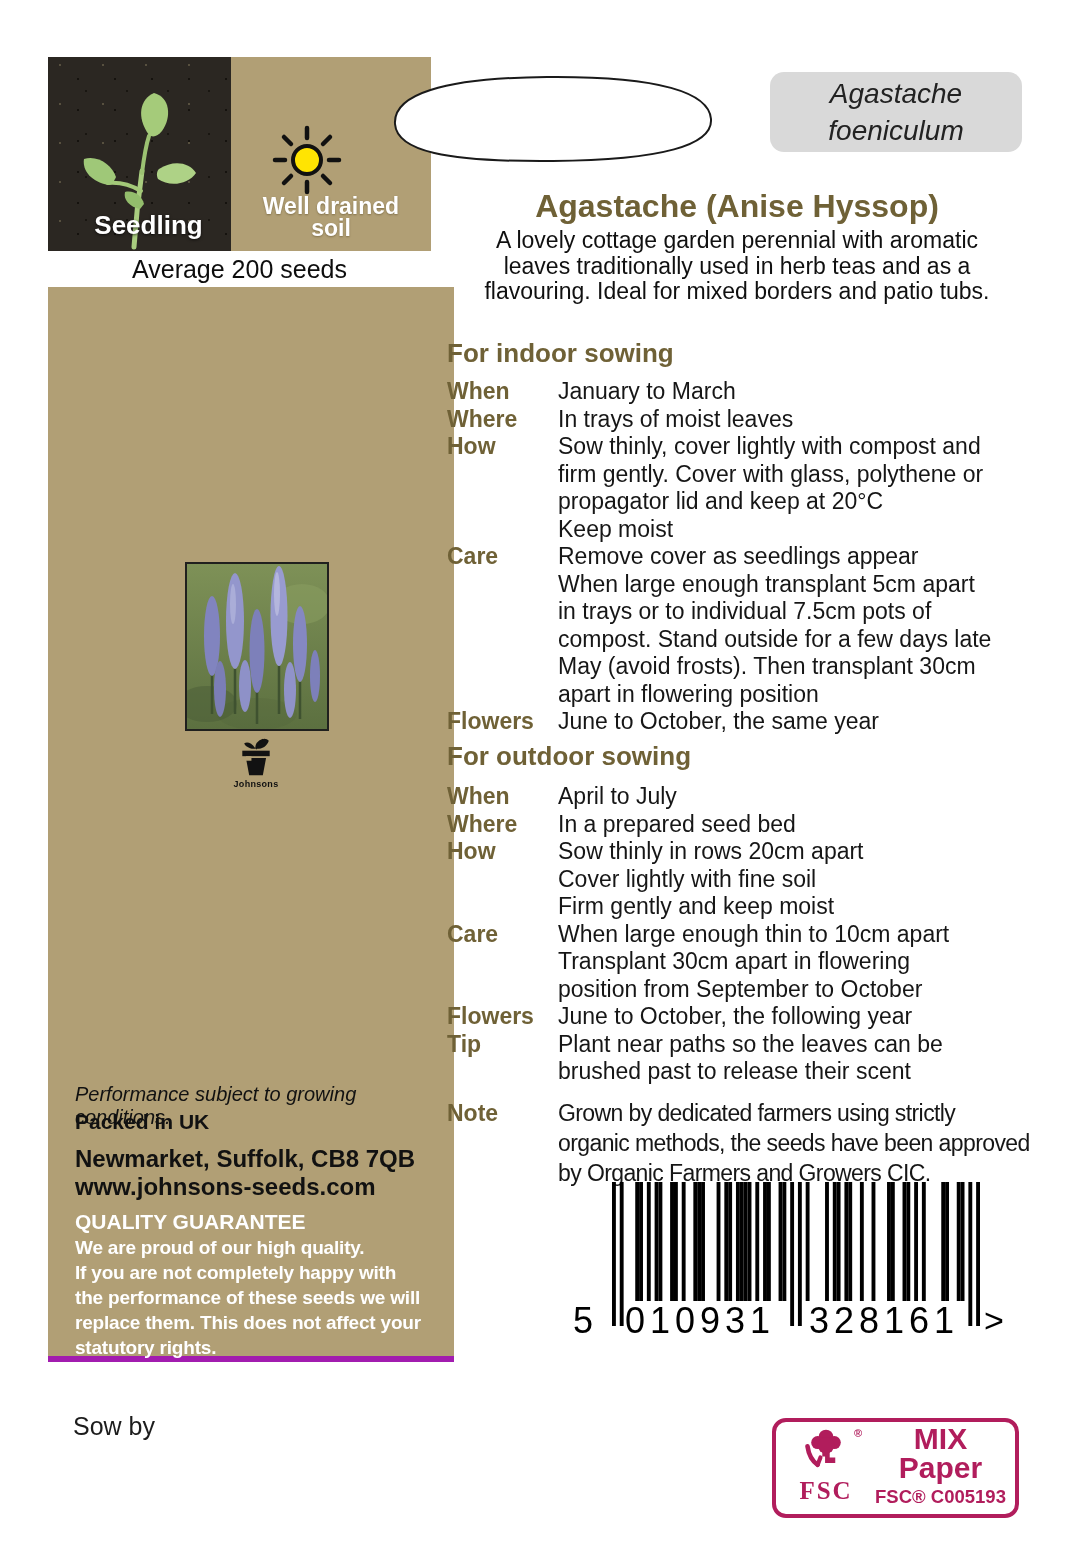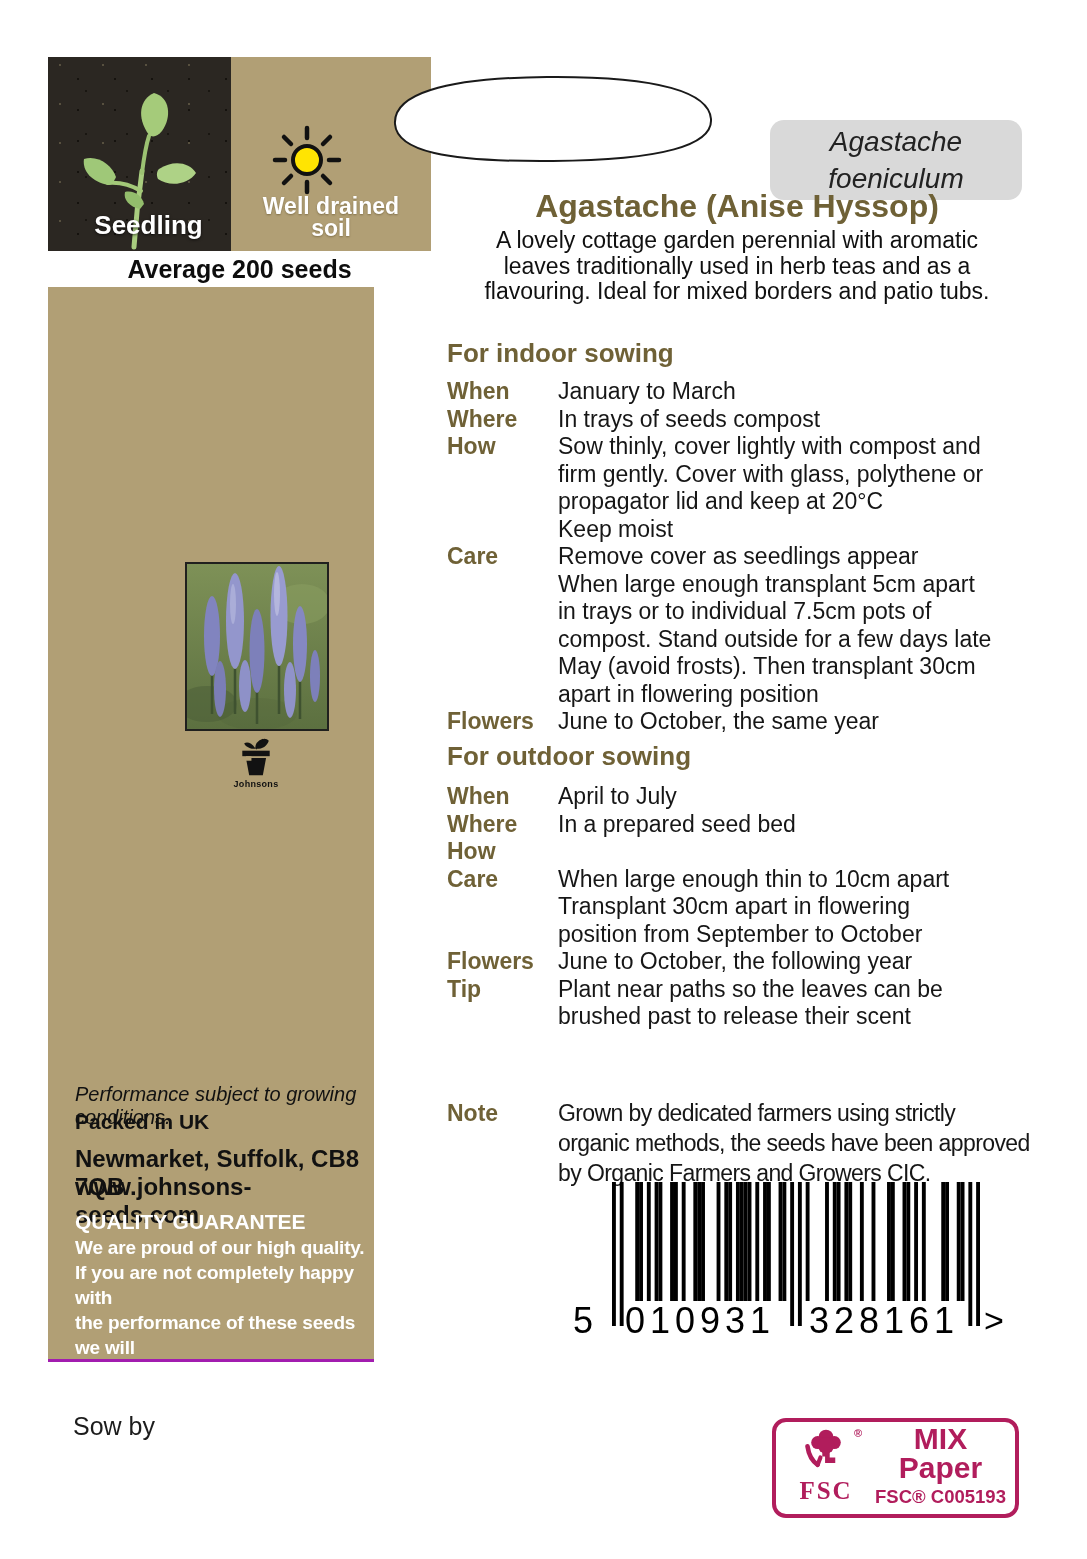--- a/index.html
+++ b/index.html
@@ -35,25 +35,25 @@
     text-shadow:0 1px 3px rgba(0,0,0,.65);
   }
   #sun-panel{left:231px;top:57px;width:200px;height:194px;background:var(--tan);}
   .sun-caption{
     position:absolute;left:0;right:0;bottom:12px;text-align:center;
     color:#fff;font-weight:bold;font-size:23px;line-height:22px;
     text-shadow:0 1px 2px rgba(70,58,25,.45);
   }
   #seed-count{
     left:48px;top:251px;width:383px;height:27px;background:#fff;
-    text-align:center;font-weight:bold;font-size:25px;line-height:36px;color:#0d0d0d;
+    text-align:center;font-weight:normal;font-size:25px;line-height:36px;color:#0d0d0d;
   }
   #tan-panel{
-    left:48px;top:287px;width:326px;height:1075px;background:var(--tan);
-    border-bottom:3px solid #a21caf;box-sizing:border-box;
+    left:48px;top:287px;width:406px;height:1075px;background:var(--tan);
+    border-bottom:6px solid #a21caf;box-sizing:border-box;
   }
   #flower-photo{
     position:absolute;left:137px;top:275px;width:140px;height:165px;
     border:2px solid #20201e;box-sizing:content-box;overflow:hidden;background:#6d7f4e;
   }
   #johnsons-logo{position:absolute;left:191px;top:450px;width:34px;height:42px;}
   #brand-name{
     position:absolute;left:150px;top:492px;width:116px;text-align:center;
     font-size:9px;font-weight:bold;letter-spacing:.3px;color:#111;
   }
@@ -63,21 +63,21 @@
   #address{top:858px;font-weight:bold;font-size:24px;}
   #website{top:886px;font-weight:bold;font-size:24px;}
   #qg-title{top:923px;color:#fff;font-weight:bold;font-size:21px;}
   #qg-body{top:948px;color:#fff;font-weight:bold;font-size:19px;line-height:25px;letter-spacing:-0.2px;}
 
   
   #sow-by-oval{left:371px;top:69px;width:357px;height:95px;}
   #latin-badge{
     left:770px;top:72px;width:252px;height:80px;background:#d9d9d9;border-radius:14px;
     display:flex;align-items:center;justify-content:center;text-align:center;
-    font-style:italic;font-size:28px;line-height:37px;color:#222;margin-top:48px;
+    font-style:italic;font-size:28px;line-height:37px;color:#222;
   }
   #page-title{
     left:397px;top:188px;width:680px;text-align:center;
     font-size:32px;font-weight:bold;color:var(--olive);
   }
   #intro-description{
     left:397px;top:228px;width:680px;text-align:center;
     font-size:23px;line-height:25.5px;color:#101010;
   }
   .h2{position:absolute;left:447px;font-size:26px;font-weight:bold;color:var(--olive);}
@@ -235,21 +235,21 @@
 flavouring. Ideal for mixed borders and patio tubs.</div>
 
   <div id="indoor-heading" class="h2">For indoor sowing</div>
   <div id="indoor-rows" class="sect">
     <div class="row">
       <div class="lab">When</div>
       <div class="val pre">January to March</div>
     </div>
     <div class="row">
       <div class="lab">Where</div>
-      <div class="val pre">In trays of seeds compost</div>
+      <div class="val pre">In trays of moist leaves</div>
     </div>
     <div class="row">
       <div class="lab">How</div>
       <div class="val pre">Sow thinly, cover lightly with compost and
 firm gently. Cover with glass, polythene or
 propagator lid and keep at 20°C
 Keep moist</div>
     </div>
     <div class="row">
       <div class="lab">Care</div>
@@ -271,20 +271,23 @@
     <div class="row">
       <div class="lab">When</div>
       <div class="val pre">April to July</div>
     </div>
     <div class="row">
       <div class="lab">Where</div>
       <div class="val pre">In a prepared seed bed</div>
     </div>
     <div class="row">
       <div class="lab">How</div>
+      <div class="val pre">Sow thinly in rows 20cm apart
+Cover lightly with fine soil
+Firm gently and keep moist</div>
     </div>
     <div class="row">
       <div class="lab">Care</div>
       <div class="val pre">When large enough thin to 10cm apart
 Transplant 30cm apart in flowering
 position from September to October</div>
     </div>
     <div class="row">
       <div class="lab">Flowers</div>
       <div class="val pre">June to October, the following year</div>

